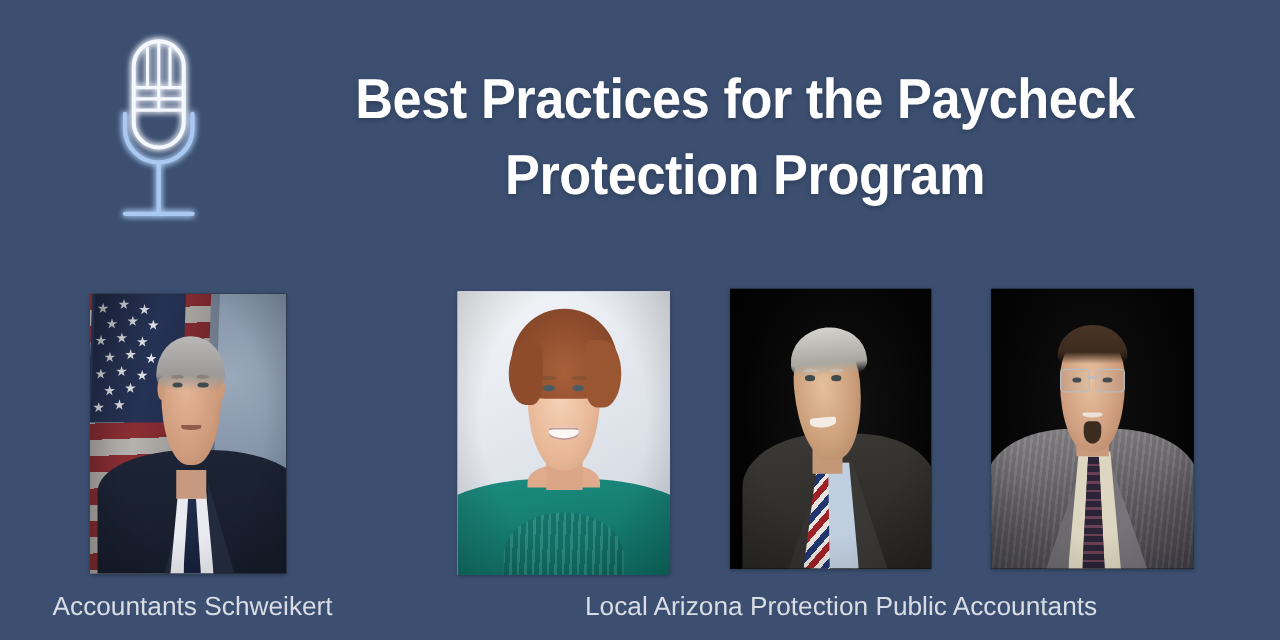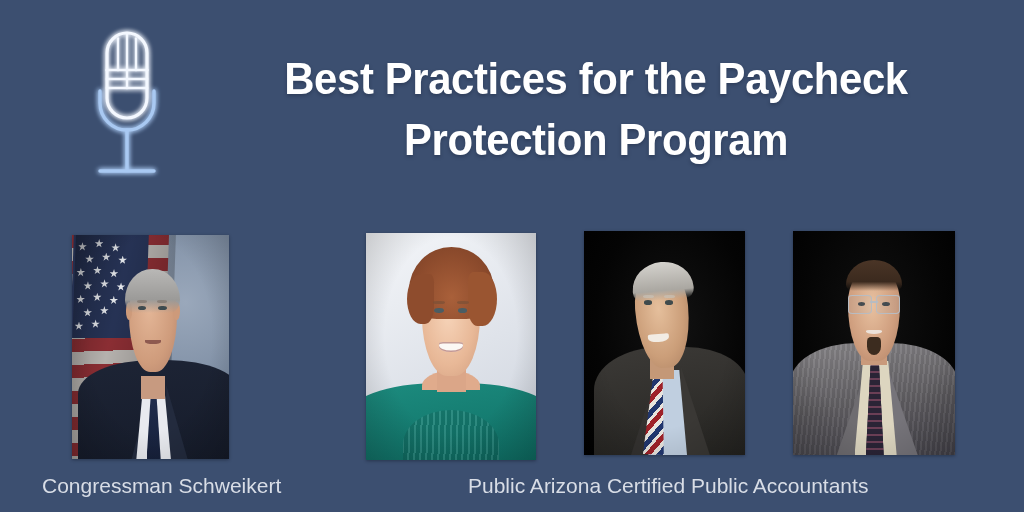--- a/index.html
+++ b/index.html
@@ -528,16 +528,16 @@
         <div class="lens l"></div>
           <div class="lens r"></div>
           <div class="bridge"></div>
       </div>
       <div class="mouth"></div>
       <div class="goatee"></div>
     </div>
     <div class="vignette"></div>
   </div>
 
-  <div class="caption" id="caption-left">Congressman Schweikert</div>
-  <div class="caption" id="caption-right">Public Arizona Certified Public Accountants</div>
+  <div class="caption" id="caption-left">Accountants Schweikert</div>
+  <div class="caption" id="caption-right">Local Arizona Protection Public Accountants</div>
 
 </div>
 
 </body></html>

